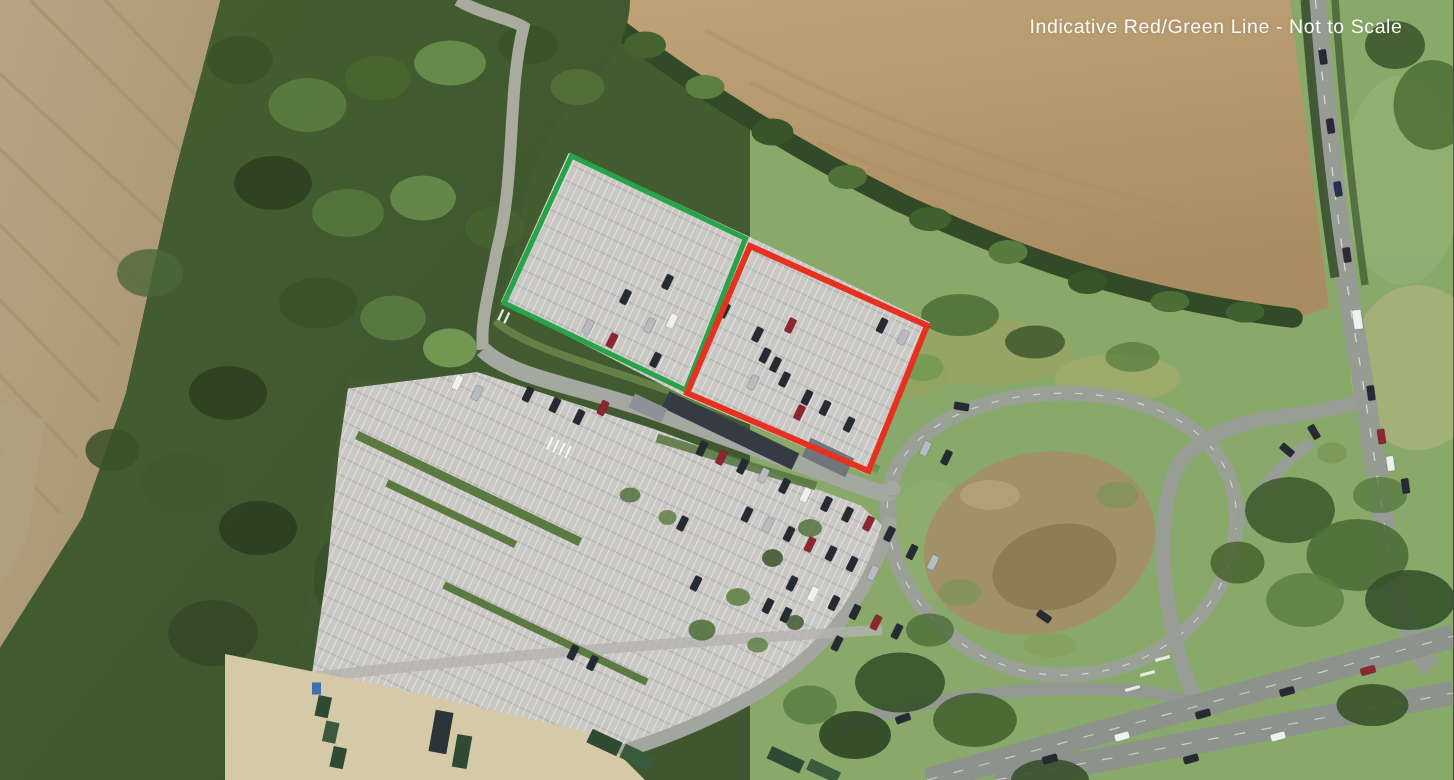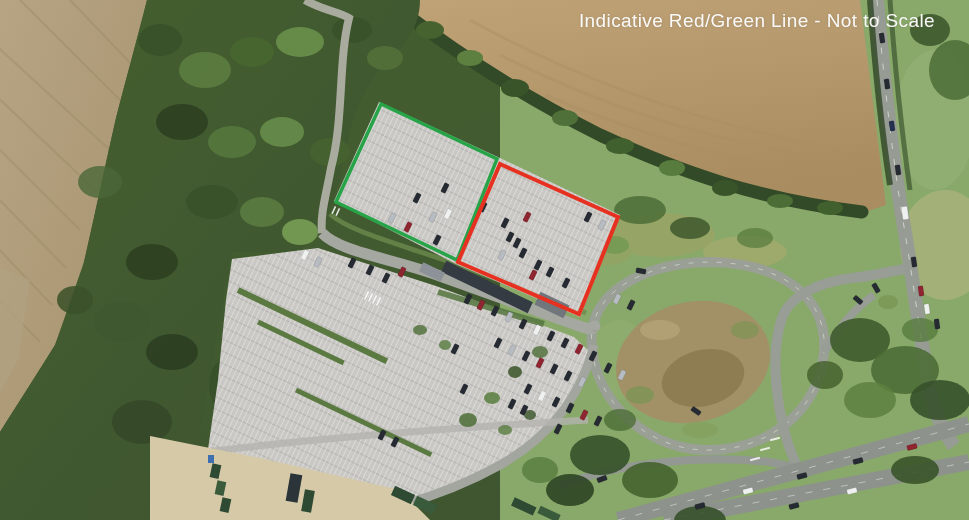--- a/index.html
+++ b/index.html
@@ -1,20 +1,20 @@
 <!DOCTYPE html>
 <html><head>
 <meta charset="utf-8">
 <style>
   html,body{margin:0;padding:0;background:#222;}
   .stage{position:relative;width:969px;height:520px;overflow:hidden;
          background:#4a5f38;font-family:"Liberation Sans",sans-serif;}
   .stage svg{position:absolute;inset:0;display:block;}
   .map-label{position:absolute;top:10px;right:34px;
-             font-size:19px;letter-spacing:.4px;color:rgba(255,255,255,.95);
+             font-size:13px;letter-spacing:.4px;color:rgba(255,255,255,.95);
              text-shadow:0 0 2px rgba(120,110,90,.35);white-space:nowrap;}
   .car{stroke:rgba(0,0,0,.25);stroke-width:.4;}
   .car-d{fill:#262b33}.car-w{fill:#eff1f0}.car-s{fill:#b7bcc2}
   .car-r{fill:#8e2530}.car-n{fill:#243050}
 </style>
 </head>
 <body>
 
 <div class="stage">
 <svg width="969" height="520" viewBox="0 0 969 520">

